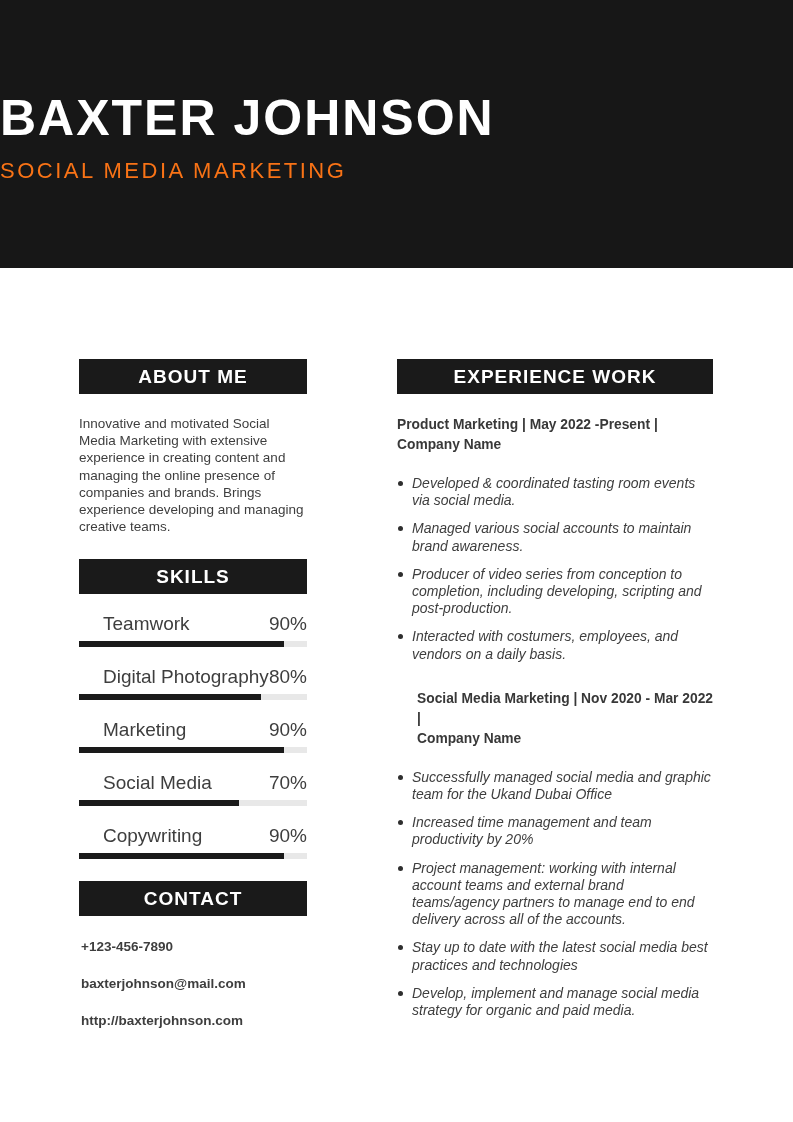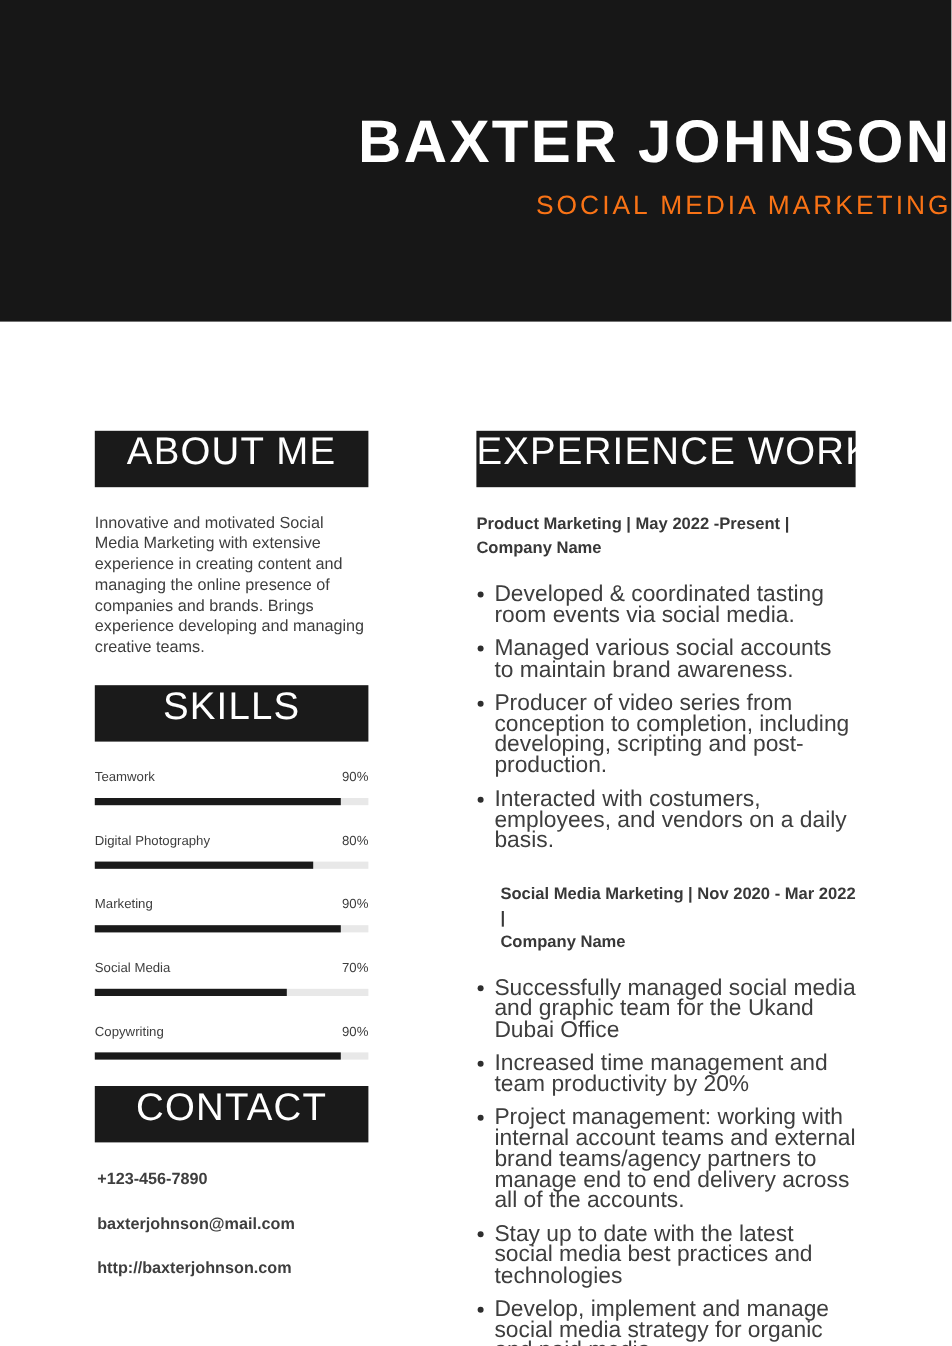--- a/index.html
+++ b/index.html
@@ -13,70 +13,70 @@
   }
   *{box-sizing:border-box;margin:0;padding:0;}
   body{background:#ffffff;font-family:"Liberation Sans", sans-serif;}
   .page{
     width:793px;height:1122px;position:relative;background:var(--white);
     overflow:hidden;margin:0 auto;color:var(--text);
   }
   
   .header{
     background:var(--header-bg);height:268px;
-    display:flex;flex-direction:column;align-items:flex-end;justify-content:center;
+    display:flex;flex-direction:column;align-items:flex-start;justify-content:center;
     padding-top:8px;
   }
   .header-name{
     color:#ffffff;font-size:50px;font-weight:600;letter-spacing:2px;
     line-height:1.05;white-space:nowrap;
   }
   .header-subtitle{
     color:#f97316;font-size:22px;font-weight:400;letter-spacing:2.5px;
     margin-top:14px;white-space:nowrap;
   }
   
   .columns{
     display:flex;margin-top:91px;padding-left:79px;padding-right:80px;
   }
   .left-col{width:228px;flex:0 0 228px;}
   .right-col{width:316px;flex:0 0 316px;margin-left:90px;}
   .section-bar{
-    background:var(--bar-bg);color:#ffffff;height:47px;line-height:35px;
-    text-align:center;font-size:32px;font-weight:400;letter-spacing:1px;
+    background:var(--bar-bg);color:#ffffff;height:35px;line-height:35px;
+    text-align:center;font-size:19px;font-weight:700;letter-spacing:1px;
     white-space:nowrap;
   }
   
   .about-text{
     margin-top:21px;font-size:13.5px;line-height:17.2px;color:var(--text);
   }
   
   .skills-section{margin-top:24px;}
   .skills-list{margin-top:22px;}
   .skill-row{margin-bottom:22px;}
   .skill-head{display:flex;justify-content:space-between;align-items:flex-end;
-    font-size:11px;line-height:16px;color:var(--text);}
+    font-size:19px;line-height:16px;color:var(--text);margin-left:24px;}
   .skill-track{margin-top:9px;height:6px;background:var(--track);width:100%;}
   .skill-fill{height:6px;background:var(--fill);}
   
   .contact-section{margin-top:11px;}
   .contact-list{margin-top:23px;font-weight:bold;}
   .contact-item{font-size:13.5px;line-height:16px;margin-bottom:21px;
     color:var(--text);padding-left:2px;}
   
   .job-heading{
     margin-top:21px;font-size:13.8px;font-weight:600;line-height:20px;
     color:var(--heading-text);
   }
   .job-heading span{display:block;}
   .job2 .job-heading{margin-top:26px;margin-left:20px;}
   .bullet-list{list-style:none;margin-top:20px;}
   .bullet-list li{
     position:relative;padding-left:15px;margin-bottom:11px;
-    font-size:19px;line-height:17.2px;color:var(--text);
+    font-size:14px;line-height:17.2px;color:var(--text);font-style:italic;
   }
   .bullet-list li::before{
     content:"";position:absolute;left:1px;top:6px;width:5px;height:5px;
     border-radius:50%;background:#2e2e2e;
   }
 </style>
 </head>
 <body>
 
 <div class="page">

